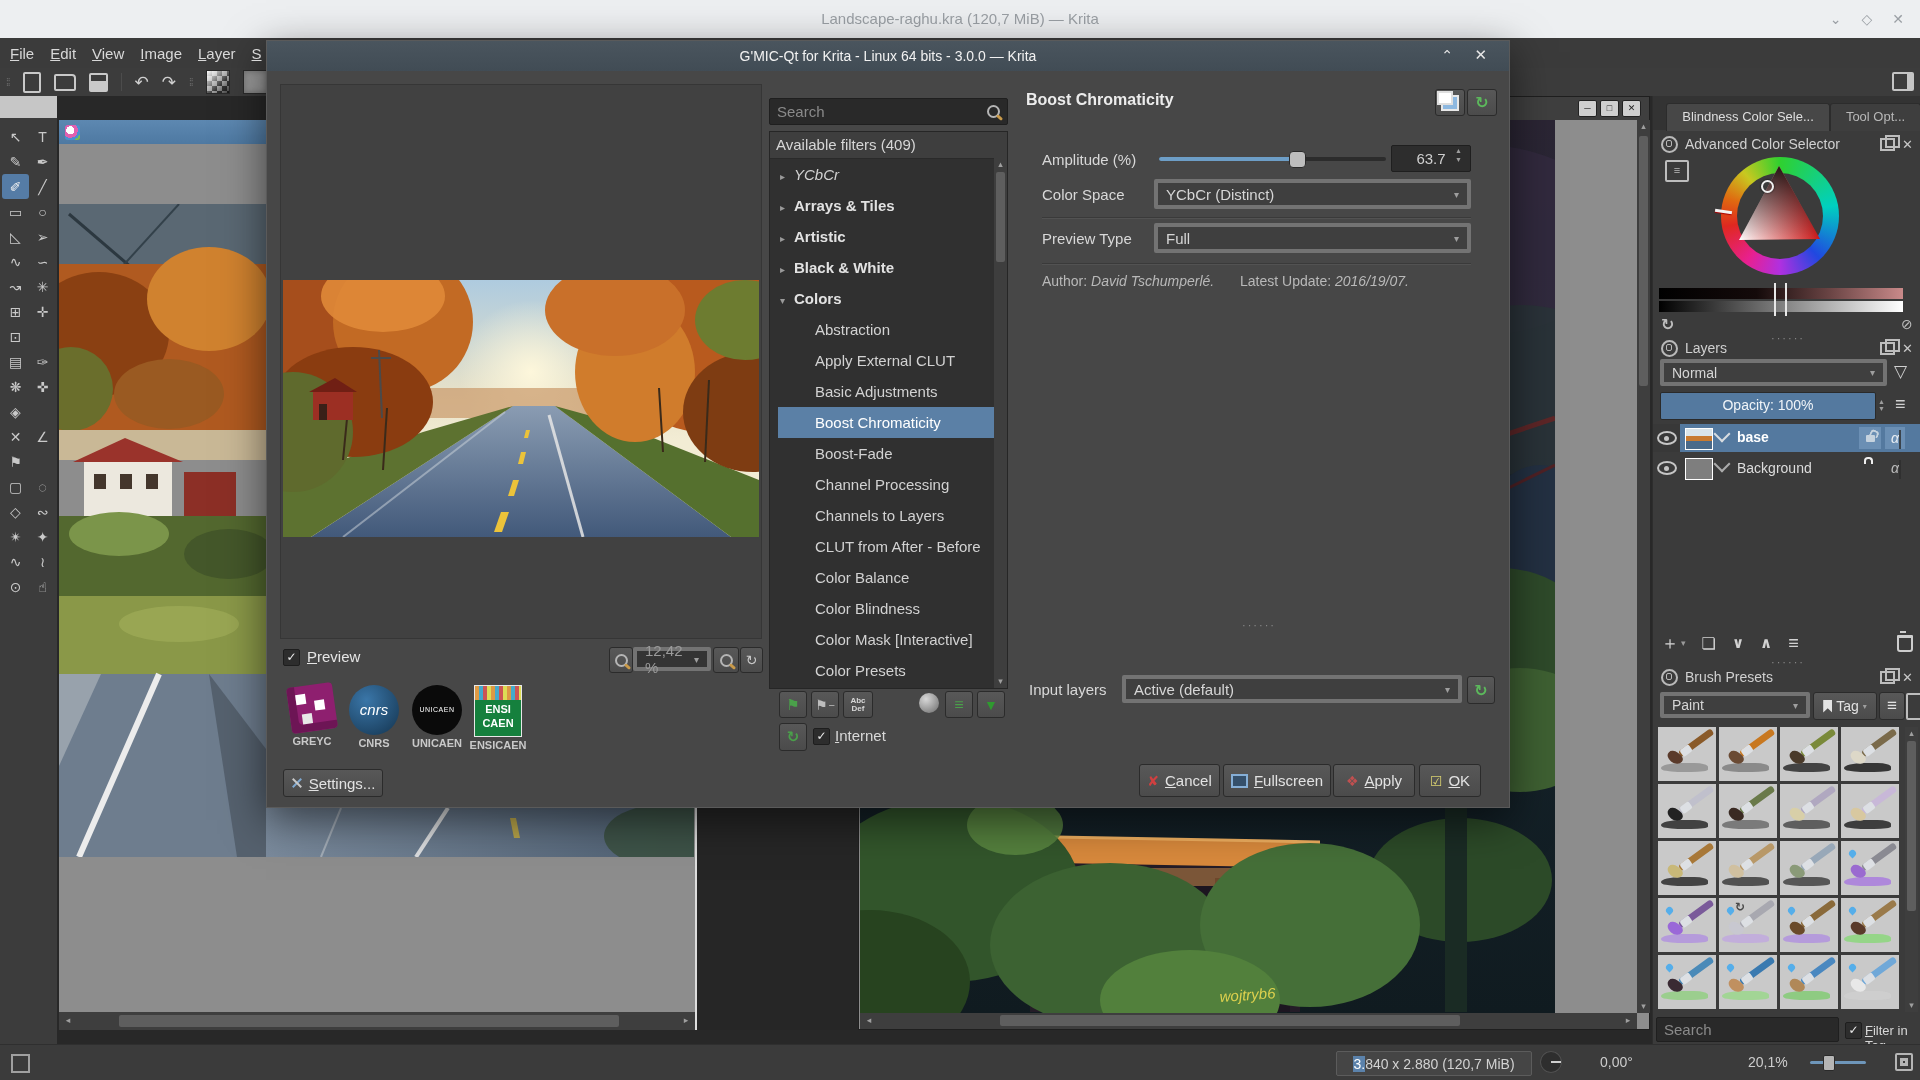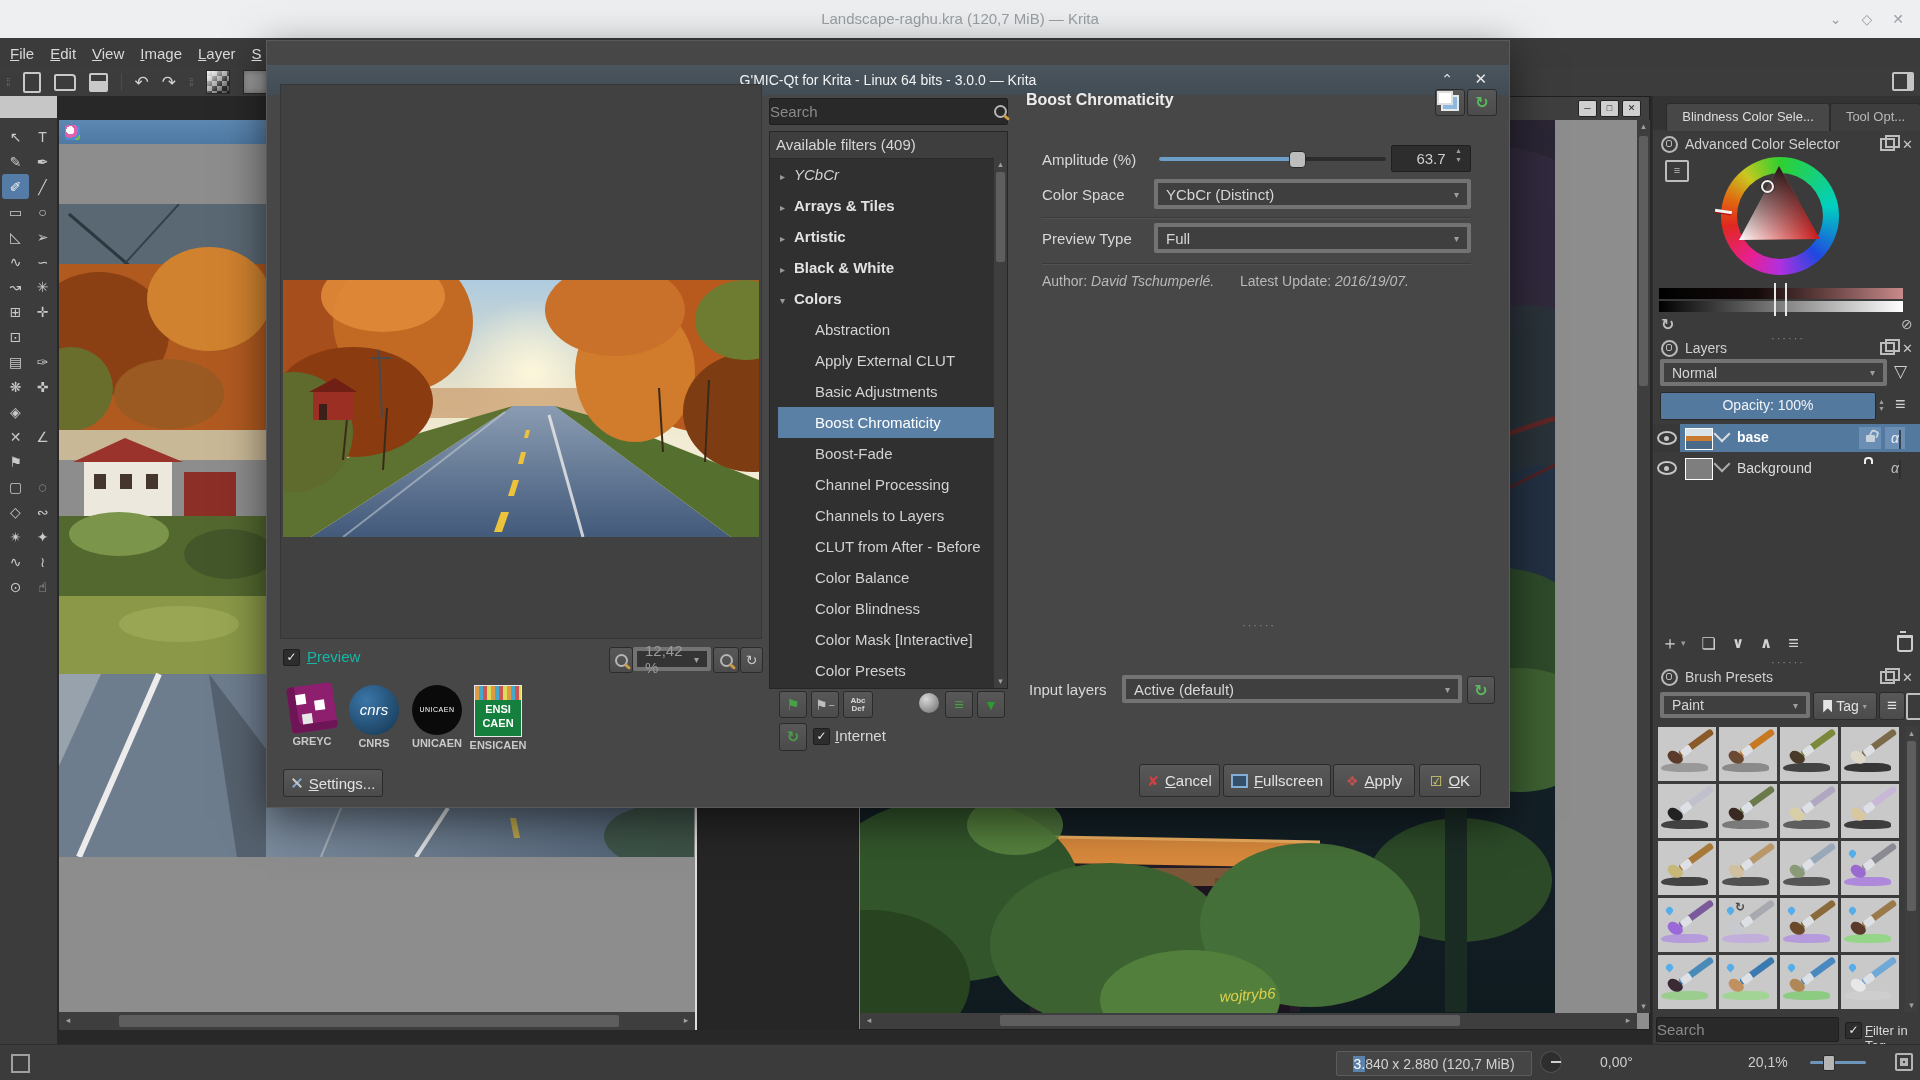--- a/index.html
+++ b/index.html
@@ -11,21 +11,21 @@
   .fl::first-letter{text-decoration:underline;}
   
   .btn{background:linear-gradient(#585858,#4b4b4b);border:1px solid #2b2b2b;border-radius:3px;
        color:#e2e2e2;display:flex;align-items:center;justify-content:center;gap:6px;font-size:15px;cursor:default;}
   .combo{background:#3f3f3f;border:4px solid #737373;border-radius:2px;color:#d6d6d6;
        display:flex;align-items:center;padding:0 8px;font-size:15px;box-s:border-box;box-sizing:border-box;}
   .combo .ar{margin-left:auto;color:#9e9e9e;font-size:10px;}
   .cb{width:15px;height:15px;background:#2d2d2d;border:1px solid #1e1e1e;border-radius:2px;
       color:#ececec;font-size:12px;line-height:14px;text-align:center;}
   .input{background:#292929;border:1px solid #1f1f1f;border-radius:2px;color:#d0d0d0;
-      display:flex;align-items:center;padding:0 0;font-size:15px;box-sizing:border-box;}
+      display:flex;align-items:center;padding:0 7px;font-size:15px;box-sizing:border-box;}
   .ph{color:#8a8a8a;}
   .sb{background:#3e3e3e;}
   .sbt{background:#5e5e5e;border-radius:2px;}
   .sba{color:#9f9f9f;font-size:9px;line-height:13px;text-align:center;}
   .dots{color:#8b8b8b;font-size:11px;letter-spacing:2px;}
   
   .mag{width:9px;height:9px;border:2px solid #b5b5b5;border-radius:50%;position:relative;}
   .mag::after{content:"";position:absolute;width:7px;height:3px;background:#c99a4a;bottom:-3px;right:-5px;transform:rotate(40deg);border-radius:2px;}
   .eye{width:16px;height:10px;border:2px solid #c6c6c6;border-radius:50%;position:relative;}
   .eye::after{content:"";position:absolute;left:50%;top:50%;width:5px;height:5px;margin:-2.5px 0 0 -2.5px;background:#c6c6c6;border-radius:50%;}
@@ -706,21 +706,21 @@
     <span class="abs" style="left:1600px;top:9px;color:#cdcdcd;font-size:14px;">0,00°</span>
     <span class="abs" style="left:1748px;top:9px;color:#cdcdcd;font-size:14px;">20,1%</span>
     <div class="abs" style="left:1810px;top:16px;width:56px;height:3px;background:#6e96ba;border-radius:2px;"></div>
     <span class="abs" style="left:1823px;top:10px;width:10px;height:14px;background:#b5b5b5;border:1px solid #2a2a2a;border-radius:2px;"></span>
     <span class="abs" style="left:1895px;top:8px;width:14px;height:14px;border:2px solid #b5b5b5;border-radius:2px;box-shadow:inset 0 0 0 3px #3b3b3b, inset 0 0 0 6px #b5b5b5;"></span>
   </div>
 
   <div class="abs" style="left:266px;top:40px;width:1244px;height:768px;background:#474747;border:1px solid #5a5a5a;box-sizing:border-box;box-shadow:0 12px 40px rgba(0,0,0,.55);">
 
     <div style="height:30px;background:linear-gradient(#4a555e,#414c55);position:relative;">
-      <div style="height:16px;line-height:30px;text-align:center;color:#f2f2f2;font-size:14px;margin-top:24px;">G'MIC-Qt for Krita - Linux 64 bits - 3.0.0 — Krita</div>
+      <div style="height:16px;line-height:30px;text-align:center;color:#f2f2f2;font-size:14px;">G'MIC-Qt for Krita - Linux 64 bits - 3.0.0 — Krita</div>
       <span class="abs" style="right:56px;top:6px;color:#e8e8e8;font-size:14px;">⌃</span>
       <span class="abs" style="right:22px;top:5px;color:#e8e8e8;font-size:15px;">✕</span>
     </div>
 
     <div class="abs" style="left:13px;top:43px;width:482px;height:555px;background:#414141;border:1px solid #363636;box-sizing:border-box;"></div>
     <svg class="abs" style="left:16px;top:239px;" width="476" height="257" viewBox="0 0 476 257">
       <defs>
         <linearGradient id="pvsky" x1="0" y1="0" x2="0" y2="1">
             <stop offset="0" stop-color="#aecbdf"></stop>
             <stop offset=".45" stop-color="#e8e2c8"></stop>
@@ -762,21 +762,21 @@
       <line x1="88" y1="78" x2="108" y2="78" stroke="#4a4a4a" stroke-width="2"></line>
       <polygon points="243,150 247,150 245,158 241,158" fill="#ecc33a"></polygon>
       <polygon points="238,172 243,172 240,184 235,184" fill="#ecc33a"></polygon>
       <polygon points="230,200 236,200 231,216 225,216" fill="#ecc33a"></polygon>
       <polygon points="218,232 226,232 219,252 211,252" fill="#ecc33a"></polygon>
       <line x1="300" y1="257" x2="266" y2="135" stroke="#e6e6e6" stroke-width="3" opacity=".85"></line>
       <line x1="60" y1="257" x2="222" y2="132" stroke="#cfd6dc" stroke-width="2" opacity=".5"></line>
     </svg>
 
     <span class="abs cb" style="left:16px;top:608px;">✓</span>
-    <span class="abs fl" style="left:40px;top:607px;color:#14b8a6;font-size:15px;">Preview</span>
+    <span class="abs fl" style="left:40px;top:607px;color:#e5e5e5;font-size:15px;">Preview</span>
     <div class="abs btn" style="left:342px;top:606px;width:22px;height:24px;">
         <span class="mag"></span>
       </div>
     <div class="abs combo" style="left:366px;top:606px;width:78px;height:24px;background:#343434;color:#9a9a9a;">
       <span>12,42 %</span>
         <span class="ar">▾</span>
     </div>
     <div class="abs btn" style="left:446px;top:606px;width:24px;height:24px;">
         <span class="mag"></span>
       </div>

